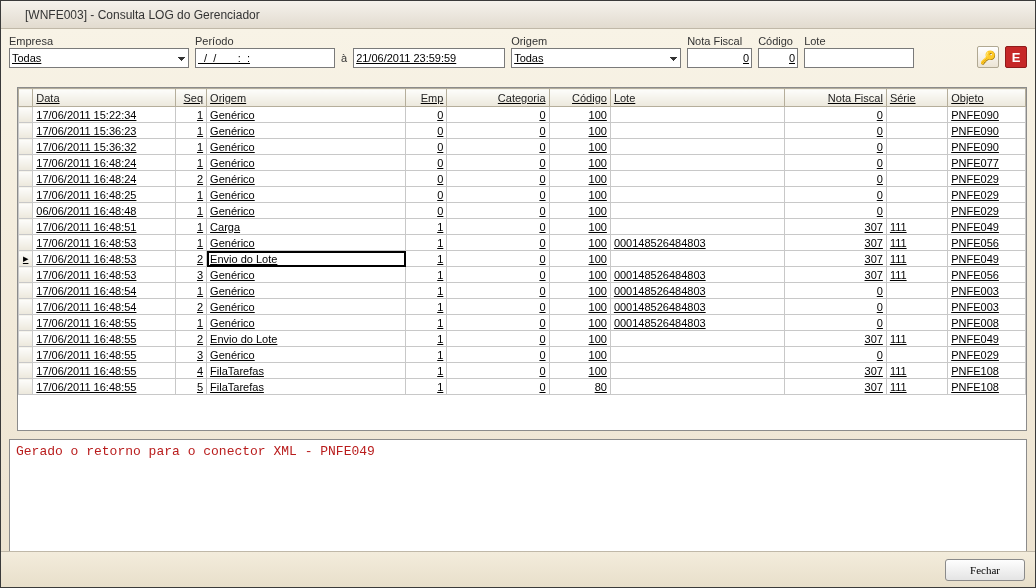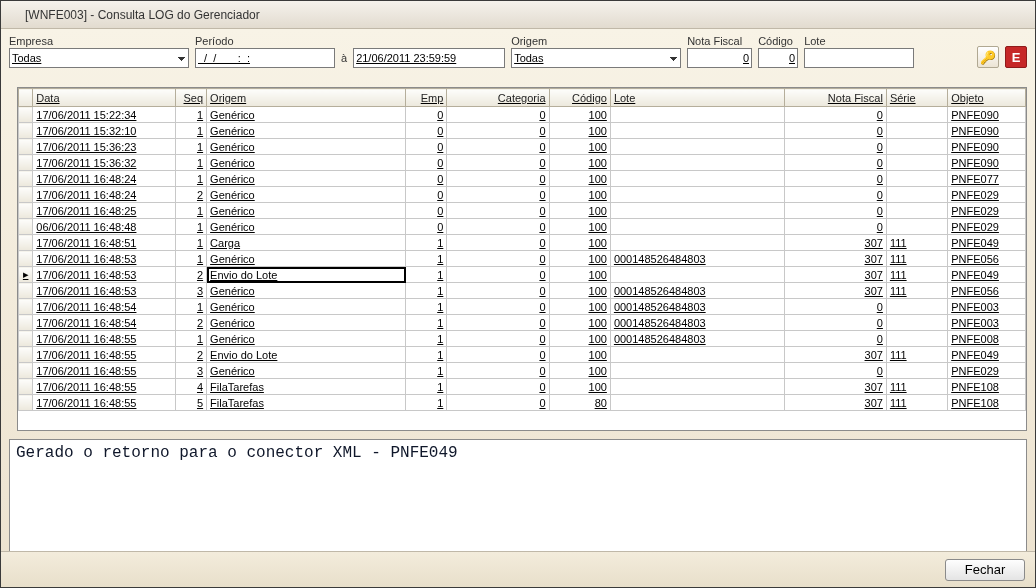--- a/index.html
+++ b/index.html
@@ -120,43 +120,43 @@
   }
   .detail {
     position: absolute;
     left: 8px; right: 8px;
     top: 410px;
     height: 116px;
     border: 1px solid #8b8b8b;
     background: #fff;
     padding: 4px 6px;
     font-family: "Courier New", monospace;
-    font-size: 16px;
-    color: #0f172a;
+    font-size: 13px;
+    color: #b91c1c;
     overflow: auto;
   }
   .footer {
     position: absolute;
     left: 0; right: 0; bottom: 0;
     height: 36px;
     border-top: 1px solid #c0b8a8;
     display: flex;
     justify-content: flex-end;
     align-items: center;
     padding: 0 10px;
     background: linear-gradient(to bottom,#f3ecdc,#e8dfca);
   }
   .btn {
     min-width: 80px;
     height: 22px;
     border: 1px solid #8a8a8a;
     background: linear-gradient(to bottom,#fefefe,#e4e4e4);
     border-radius: 3px;
-    font-family: Liberation Sans, sans-serif;
-    font-size: 13px;
+    font-family: Liberation Serif, serif;
+    font-size: 11px;
     cursor: pointer;
   }
 </style>
 </head>
 <body>
 
 <div class="window">
   <div class="titlebar">
     <span>[WNFE003] - Consulta LOG do Gerenciador</span>
   </div>
@@ -254,33 +254,20 @@
                 <td class="r">0</td>
                 <td class="r">0</td>
                 <td class="r">100</td>
                 <td class=""></td>
                 <td class="r">0</td>
                 <td class=""></td>
                 <td class="">PNFE090</td>
               </tr>
               <tr>
                 <td class="row-ind"></td>
-                <td class="">17/06/2011 15:32:10</td>
-                <td class="r">1</td>
-                <td class="">Genérico</td>
-                <td class="r">0</td>
-                <td class="r">0</td>
-                <td class="r">100</td>
-                <td class=""></td>
-                <td class="r">0</td>
-                <td class=""></td>
-                <td class="">PNFE090</td>
-              </tr>
-              <tr>
-                <td class="row-ind"></td>
                 <td class="">17/06/2011 15:36:23</td>
                 <td class="r">1</td>
                 <td class="">Genérico</td>
                 <td class="r">0</td>
                 <td class="r">0</td>
                 <td class="r">100</td>
                 <td class=""></td>
                 <td class="r">0</td>
                 <td class=""></td>
                 <td class="">PNFE090</td>

